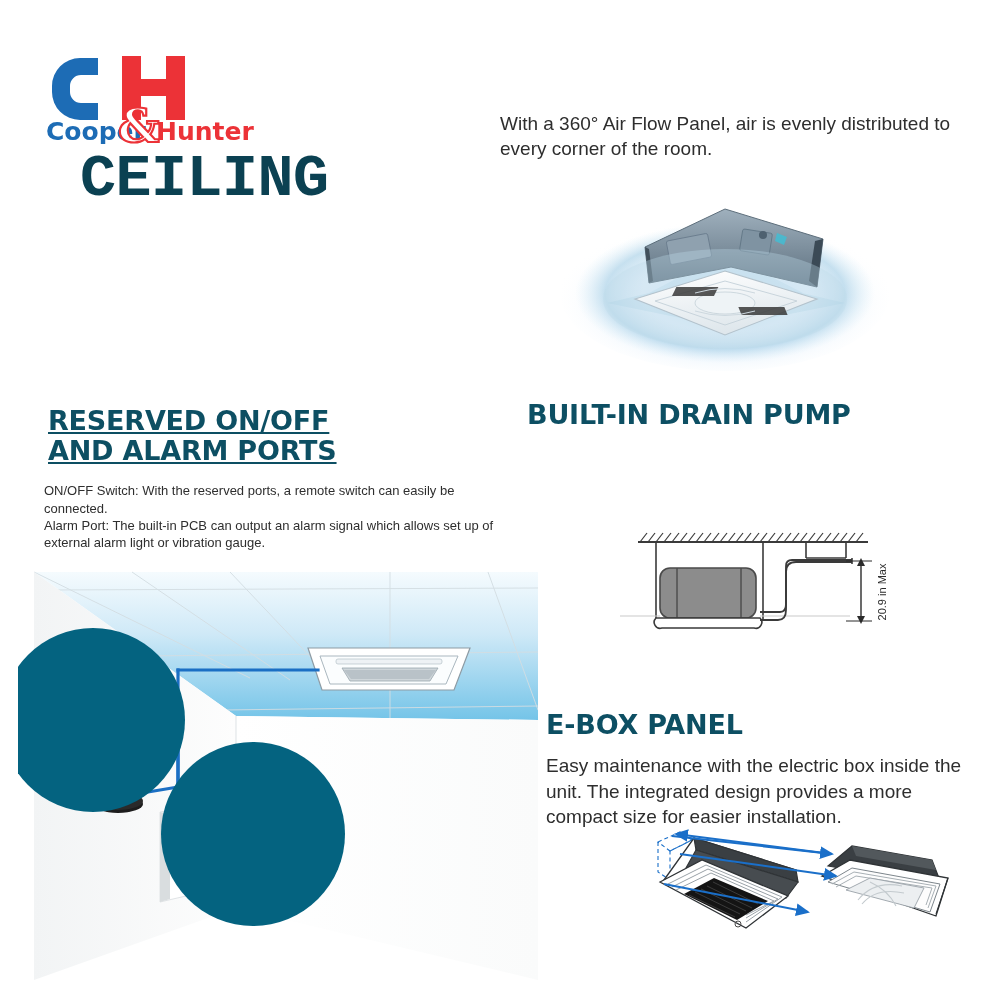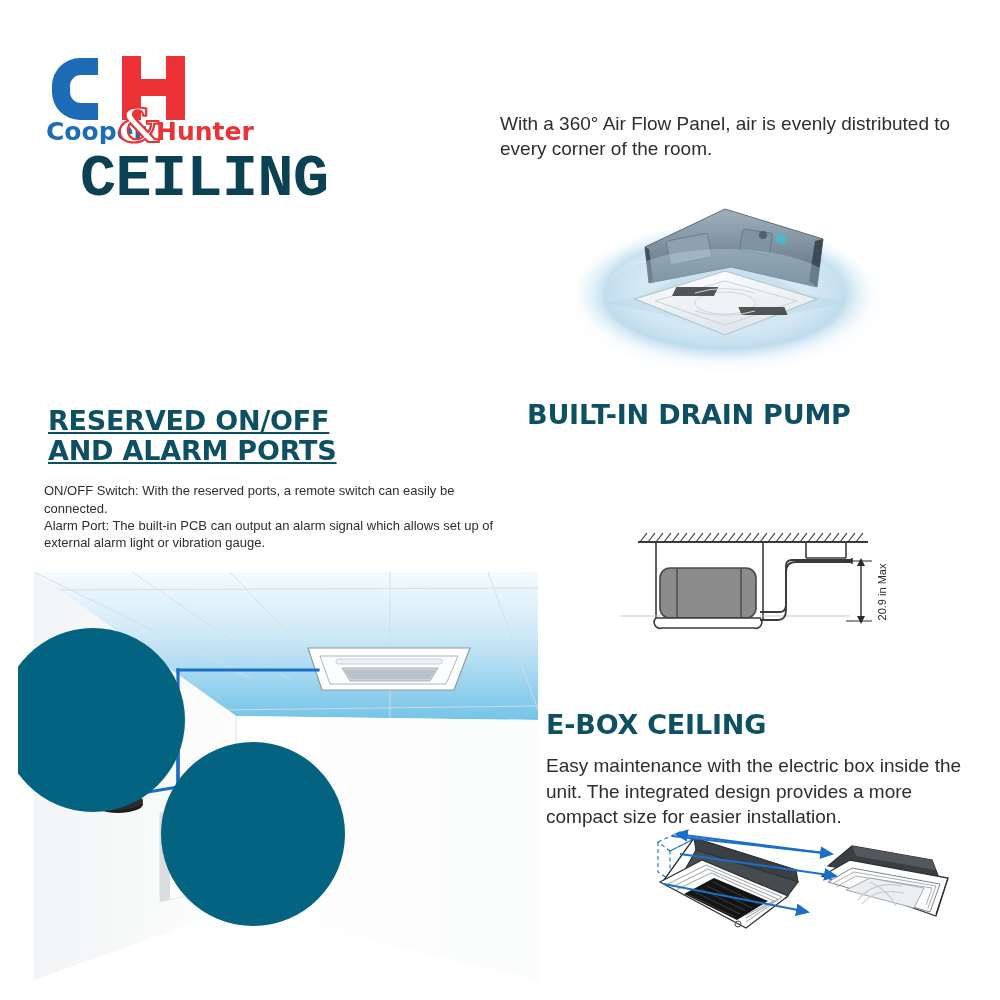--- a/index.html
+++ b/index.html
@@ -314,21 +314,21 @@
       <path d="M241 104 l-4 -8 h8 z" fill="#2b2b2b"></path>
       <line x1="226" y1="41" x2="252" y2="41" stroke="#2b2b2b" stroke-width="1"></line>
       <line x1="226" y1="101" x2="252" y2="101" stroke="#2b2b2b" stroke-width="1"></line>
     </g>
 
     <text x="266" y="72" transform="rotate(-90 266 72)" text-anchor="middle" font-family="Liberation Sans, sans-serif" font-size="11" fill="#2b2b2b">20.9 in Max</text>
   </svg>
 </div>
 
 <section id="sec-ebox">
-  <h2 class="sec-head">E-BOX CEILING</h2>
+  <h2 class="sec-head">E-BOX PANEL</h2>
   <p class="sec-body">Easy maintenance with the electric box inside the unit. The integrated design provides a more compact size for easier installation.</p>
 </section>
 
 <div class="illus" id="illus-ebox">
   <svg viewBox="0 0 340 140">
     <defs>
       <marker id="arrHead" markerWidth="7" markerHeight="7" refX="6" refY="3.2" orient="auto">
         <path d="M0 0 L7 3.2 L0 6.4 z" fill="#1a6fc9"></path>
       </marker>
     </defs>

